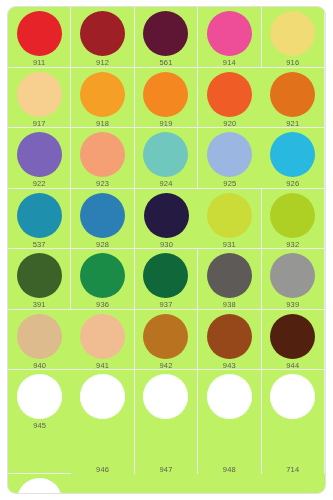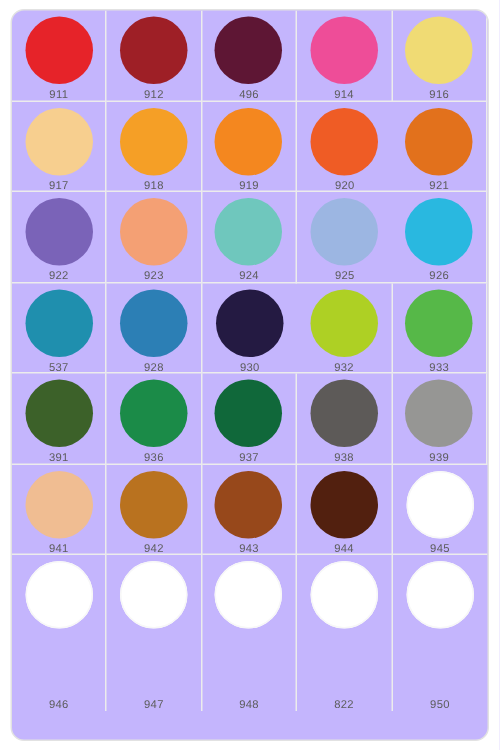--- a/index.html
+++ b/index.html
@@ -12,21 +12,21 @@
     height: 500px;
     font-family: "Liberation Sans", sans-serif;
     overflow: hidden;
   }
   #swatch-card {
     position: absolute;
     left: 7px;
     top: 6px;
     width: 319px;
     height: 488px;
-    background: #c4b5fd;
+    background: #bef264;
     border: 1px solid #e2e2e2;
     border-radius: 9px;
     box-sizing: border-box;
     overflow: hidden;
   }
   #swatch-grid {
     display: grid;
     grid-template-columns: repeat(5, 1fr);
     grid-template-rows: repeat(8, 1fr);
     width: 100%;
@@ -74,21 +74,21 @@
       <div class="swatch-cell">
         <div class="swatch-dot" style="background: rgb(230, 35, 41);"></div>
         <div class="swatch-label">911</div>
       </div>
       <div class="swatch-cell">
         <div class="swatch-dot" style="background: rgb(158, 31, 38);"></div>
         <div class="swatch-label">912</div>
       </div>
       <div class="swatch-cell">
         <div class="swatch-dot" style="background: rgb(94, 22, 52);"></div>
-        <div class="swatch-label">496</div>
+        <div class="swatch-label">561</div>
       </div>
       <div class="swatch-cell">
         <div class="swatch-dot" style="background: rgb(238, 77, 152);"></div>
         <div class="swatch-label">914</div>
       </div>
       <div class="swatch-cell">
         <div class="swatch-dot" style="background: rgb(240, 219, 116);"></div>
         <div class="swatch-label">916</div>
       </div>
       <div class="swatch-cell">
@@ -137,47 +137,51 @@
       </div>
       <div class="swatch-cell">
         <div class="swatch-dot" style="background: rgb(44, 127, 181);"></div>
         <div class="swatch-label">928</div>
       </div>
       <div class="swatch-cell col-last">
         <div class="swatch-dot" style="background: rgb(36, 26, 66);"></div>
         <div class="swatch-label">930</div>
       </div>
       <div class="swatch-cell">
+        <div class="swatch-dot" style="background: rgb(203, 219, 56);"></div>
+        <div class="swatch-label">931</div>
+      </div>
+      <div class="swatch-cell">
         <div class="swatch-dot" style="background: rgb(174, 208, 36);"></div>
         <div class="swatch-label">932</div>
       </div>
       <div class="swatch-cell">
-        <div class="swatch-dot" style="background: rgb(86, 184, 72);"></div>
-        <div class="swatch-label">933</div>
-      </div>
-      <div class="swatch-cell">
         <div class="swatch-dot" style="background: rgb(60, 97, 41);"></div>
         <div class="swatch-label">391</div>
       </div>
       <div class="swatch-cell">
         <div class="swatch-dot" style="background: rgb(27, 139, 72);"></div>
         <div class="swatch-label">936</div>
       </div>
       <div class="swatch-cell">
         <div class="swatch-dot" style="background: rgb(16, 104, 58);"></div>
         <div class="swatch-label">937</div>
       </div>
       <div class="swatch-cell">
         <div class="swatch-dot" style="background: rgb(93, 90, 88);"></div>
         <div class="swatch-label">938</div>
       </div>
       <div class="swatch-cell">
         <div class="swatch-dot" style="background: rgb(150, 150, 148);"></div>
         <div class="swatch-label">939</div>
       </div>
+      <div class="swatch-cell col-last">
+        <div class="swatch-dot" style="background: rgb(221, 187, 140);"></div>
+        <div class="swatch-label">940</div>
+      </div>
       <div class="swatch-cell">
         <div class="swatch-dot" style="background: rgb(240, 189, 146);"></div>
         <div class="swatch-label">941</div>
       </div>
       <div class="swatch-cell">
         <div class="swatch-dot" style="background: rgb(185, 114, 31);"></div>
         <div class="swatch-label">942</div>
       </div>
       <div class="swatch-cell">
         <div class="swatch-dot" style="background: rgb(151, 72, 27);"></div>
@@ -198,20 +202,20 @@
       <div class="swatch-cell row-last">
         <div class="swatch-dot empty" style="background: rgb(255, 255, 255);"></div>
         <div class="swatch-label">947</div>
       </div>
       <div class="swatch-cell row-last">
         <div class="swatch-dot empty" style="background: rgb(255, 255, 255);"></div>
         <div class="swatch-label">948</div>
       </div>
       <div class="swatch-cell row-last">
         <div class="swatch-dot empty" style="background: rgb(255, 255, 255);"></div>
-        <div class="swatch-label">822</div>
+        <div class="swatch-label">714</div>
       </div>
       <div class="swatch-cell col-last row-last">
         <div class="swatch-dot empty" style="background: rgb(255, 255, 255);"></div>
         <div class="swatch-label">950</div>
       </div>
     </div>
 </div>
 
 </body></html>

